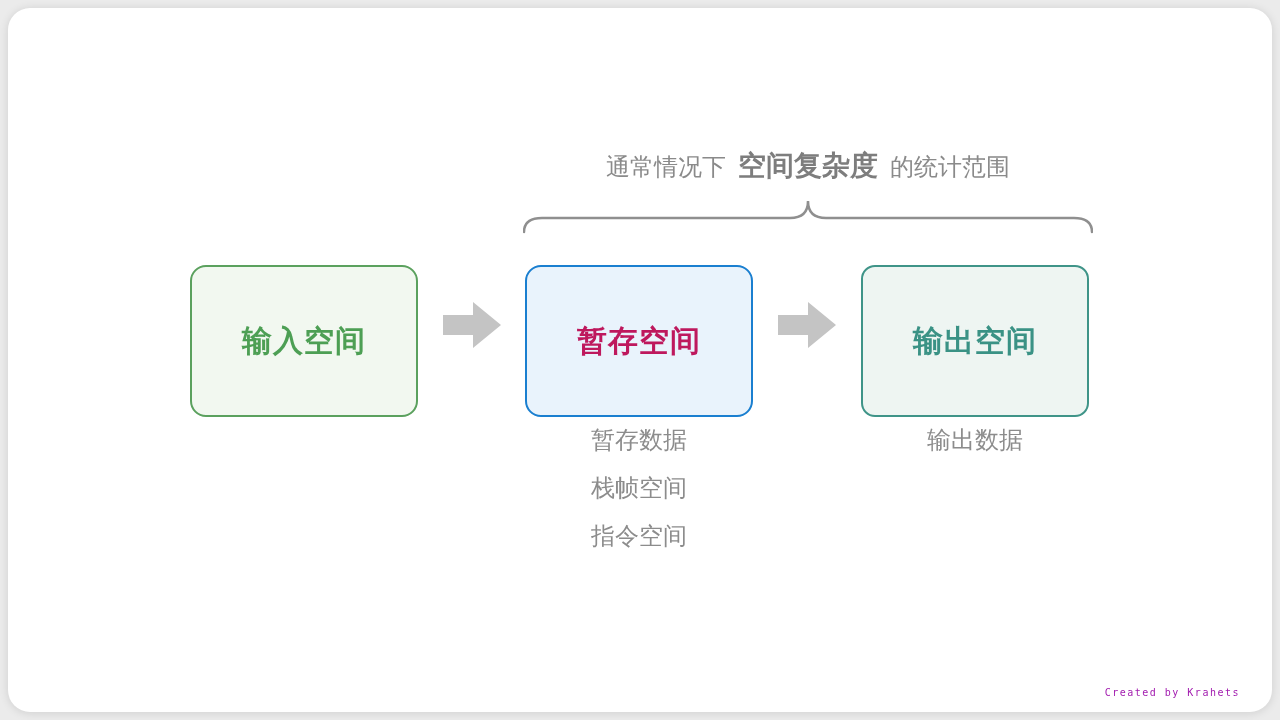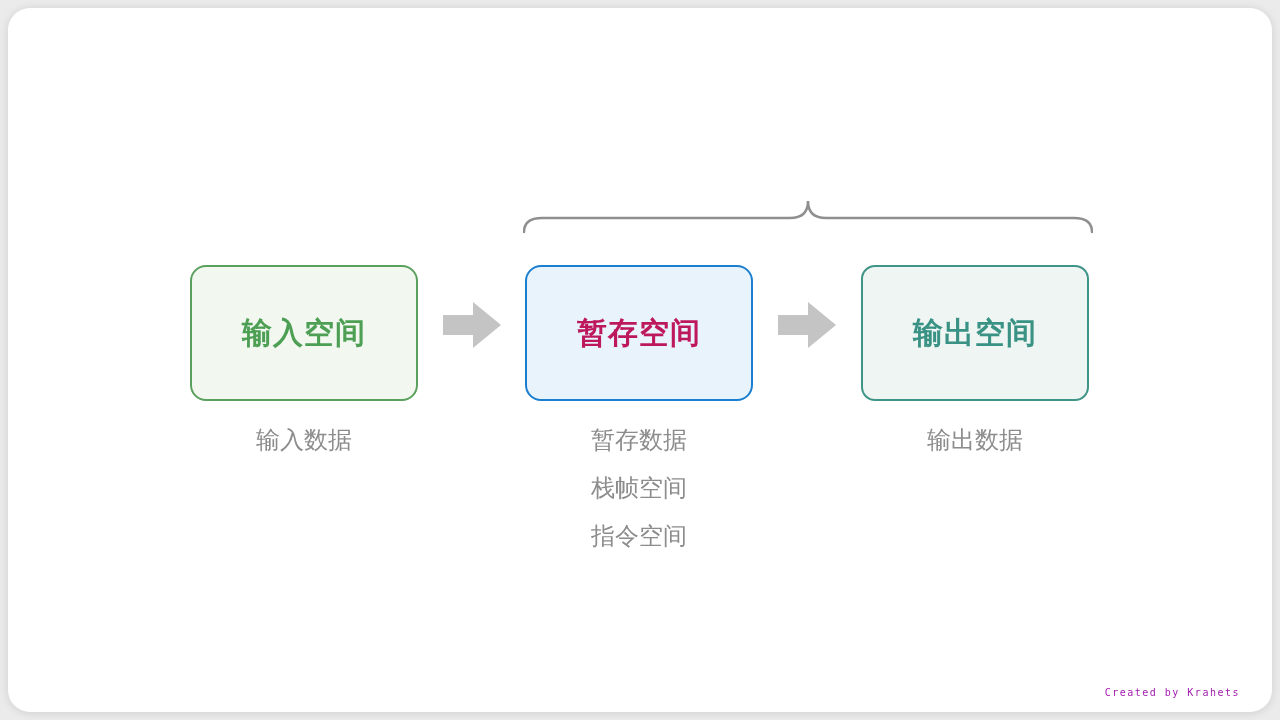--- a/index.html
+++ b/index.html
@@ -40,21 +40,21 @@
   .brace {
     position: absolute;
     left: 523px; top: 198px;
     width: 570px; height: 36px;
   }
 
   
   .box {
     position: absolute;
     top: 265px;
-    width: 228px; height: 136px;
+    width: 228px; height: 152px;
     border: 2px solid;
     border-radius: 16px;
     display: flex; align-items: center; justify-content: center;
     font-size: 30px;
     font-weight: bold;
     letter-spacing: 1px;
   }
   .box-input  { left: 190px; border-color: #5ba15e; background: #f2f8f0; color: #4d9f54; }
   .box-temp   { left: 525px; border-color: #1a7fd0; background: #e9f3fc; color: #be185d; }
   .box-output { left: 861px; border-color: #3f9488; background: #eef5f2; color: #3a9285; border-radius: 14px; }
@@ -87,20 +87,23 @@
     letter-spacing: 1.5px;
     color: #a21caf;
   }
 </style>
 </head>
 <body>
 
 <div class="canvas">
   <div class="card"></div>
 
+  <div class="annotation">
+    <span>通常情况下</span><span class="hl">空间复杂度</span><span>的统计范围</span>
+  </div>
 
   <svg class="brace" viewBox="0 0 570 36">
     <path d="M 1,34 Q 1,20 19,20 L 267,20 Q 285,20 285,3 Q 285,20 303,20 L 551,20 Q 569,20 569,34" fill="none" stroke="#8f8f8f" stroke-width="2.5" stroke-linecap="round"></path>
   </svg>
 
   <div class="box box-input">
     <span>输入空间</span>
   </div>
   <div class="box box-temp">
     <span>暂存空间</span>
@@ -109,23 +112,20 @@
     <span>输出空间</span>
   </div>
 
   <svg class="arrow arrow-1" viewBox="0 0 58 46">
     <polygon points="0,13 30,13 30,0 58,23 30,46 30,33 0,33" fill="#c4c4c4"></polygon>
   </svg>
   <svg class="arrow arrow-2" viewBox="0 0 58 46">
     <polygon points="0,13 30,13 30,0 58,23 30,46 30,33 0,33" fill="#c4c4c4"></polygon>
   </svg>
 
-  <div class="subcol subcol-1">
-    <div class="line">输入数据</div>
-  </div>
   <div class="subcol subcol-2">
     <div class="line">暂存数据</div>
     <div class="line">栈帧空间</div>
     <div class="line">指令空间</div>
   </div>
   <div class="subcol subcol-3">
     <div class="line">输出数据</div>
   </div>
 
   <div class="credit">Created by Krahets</div>

